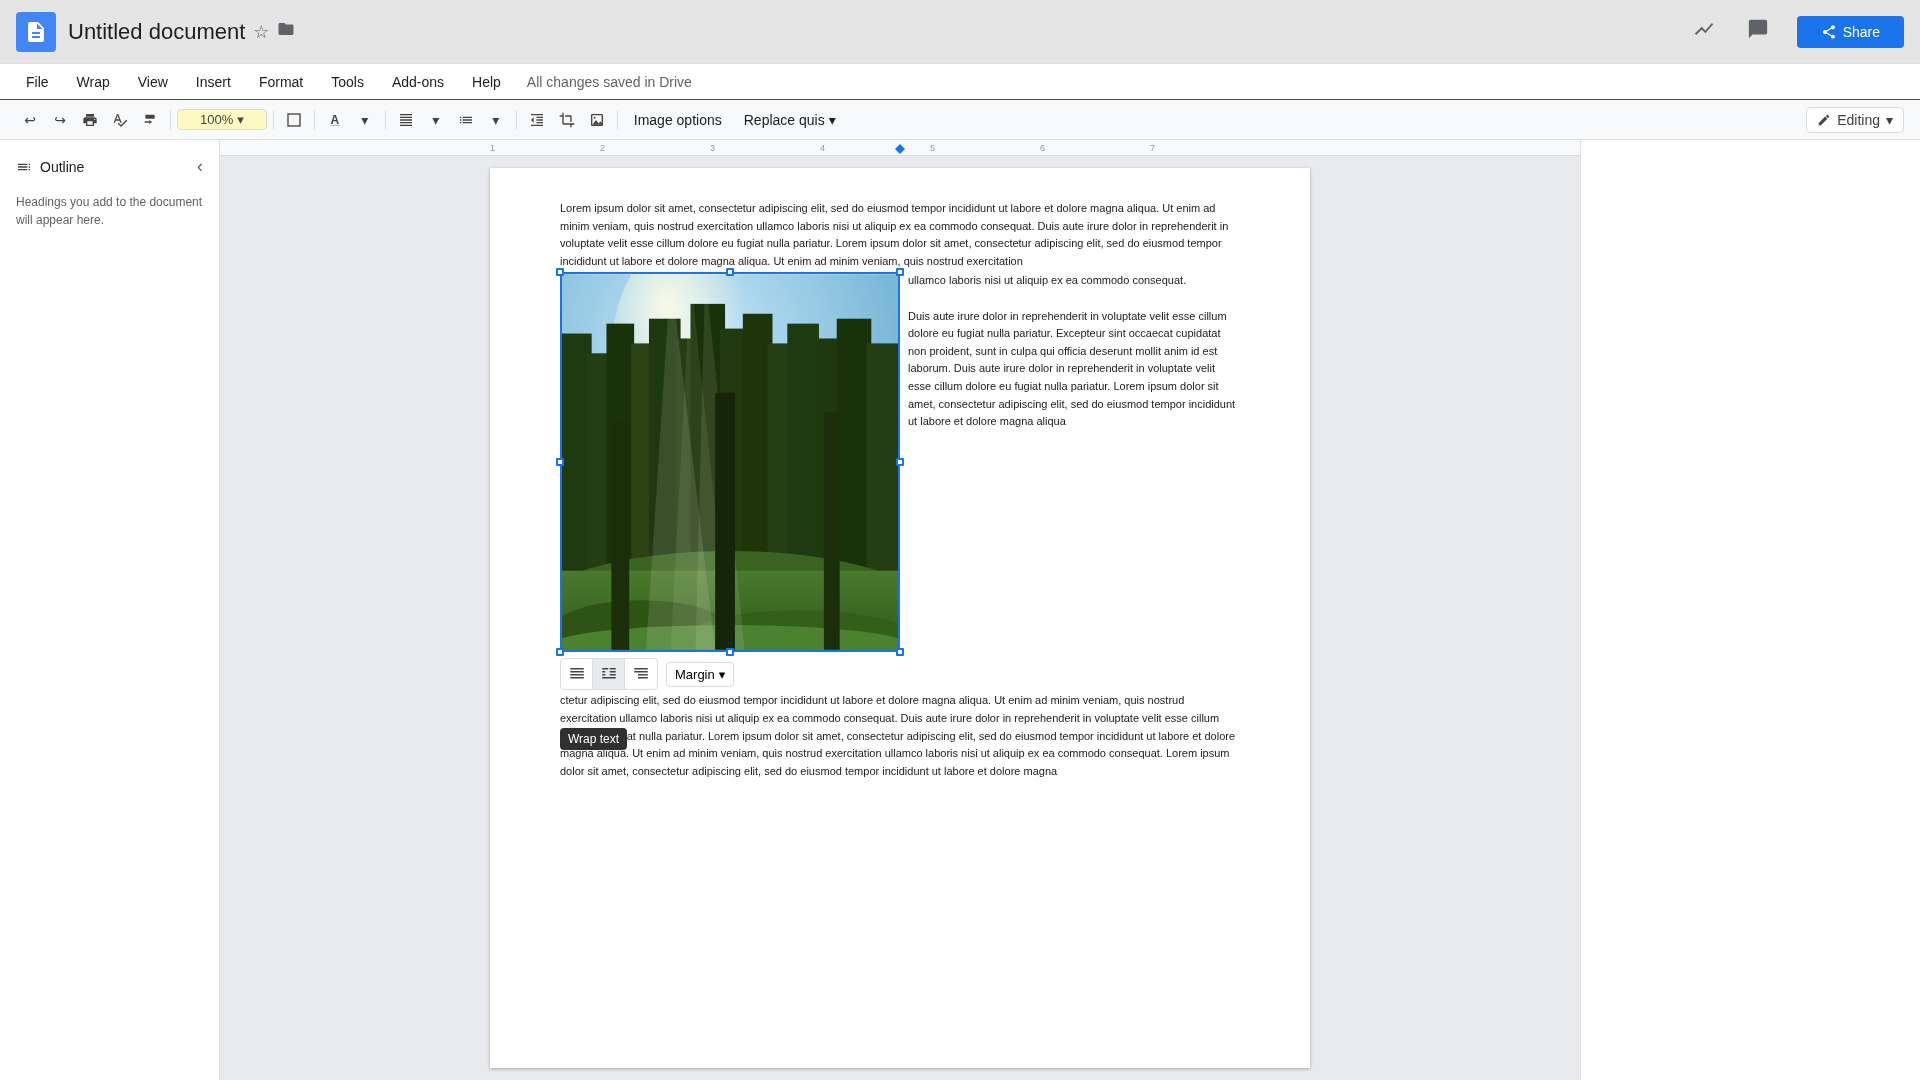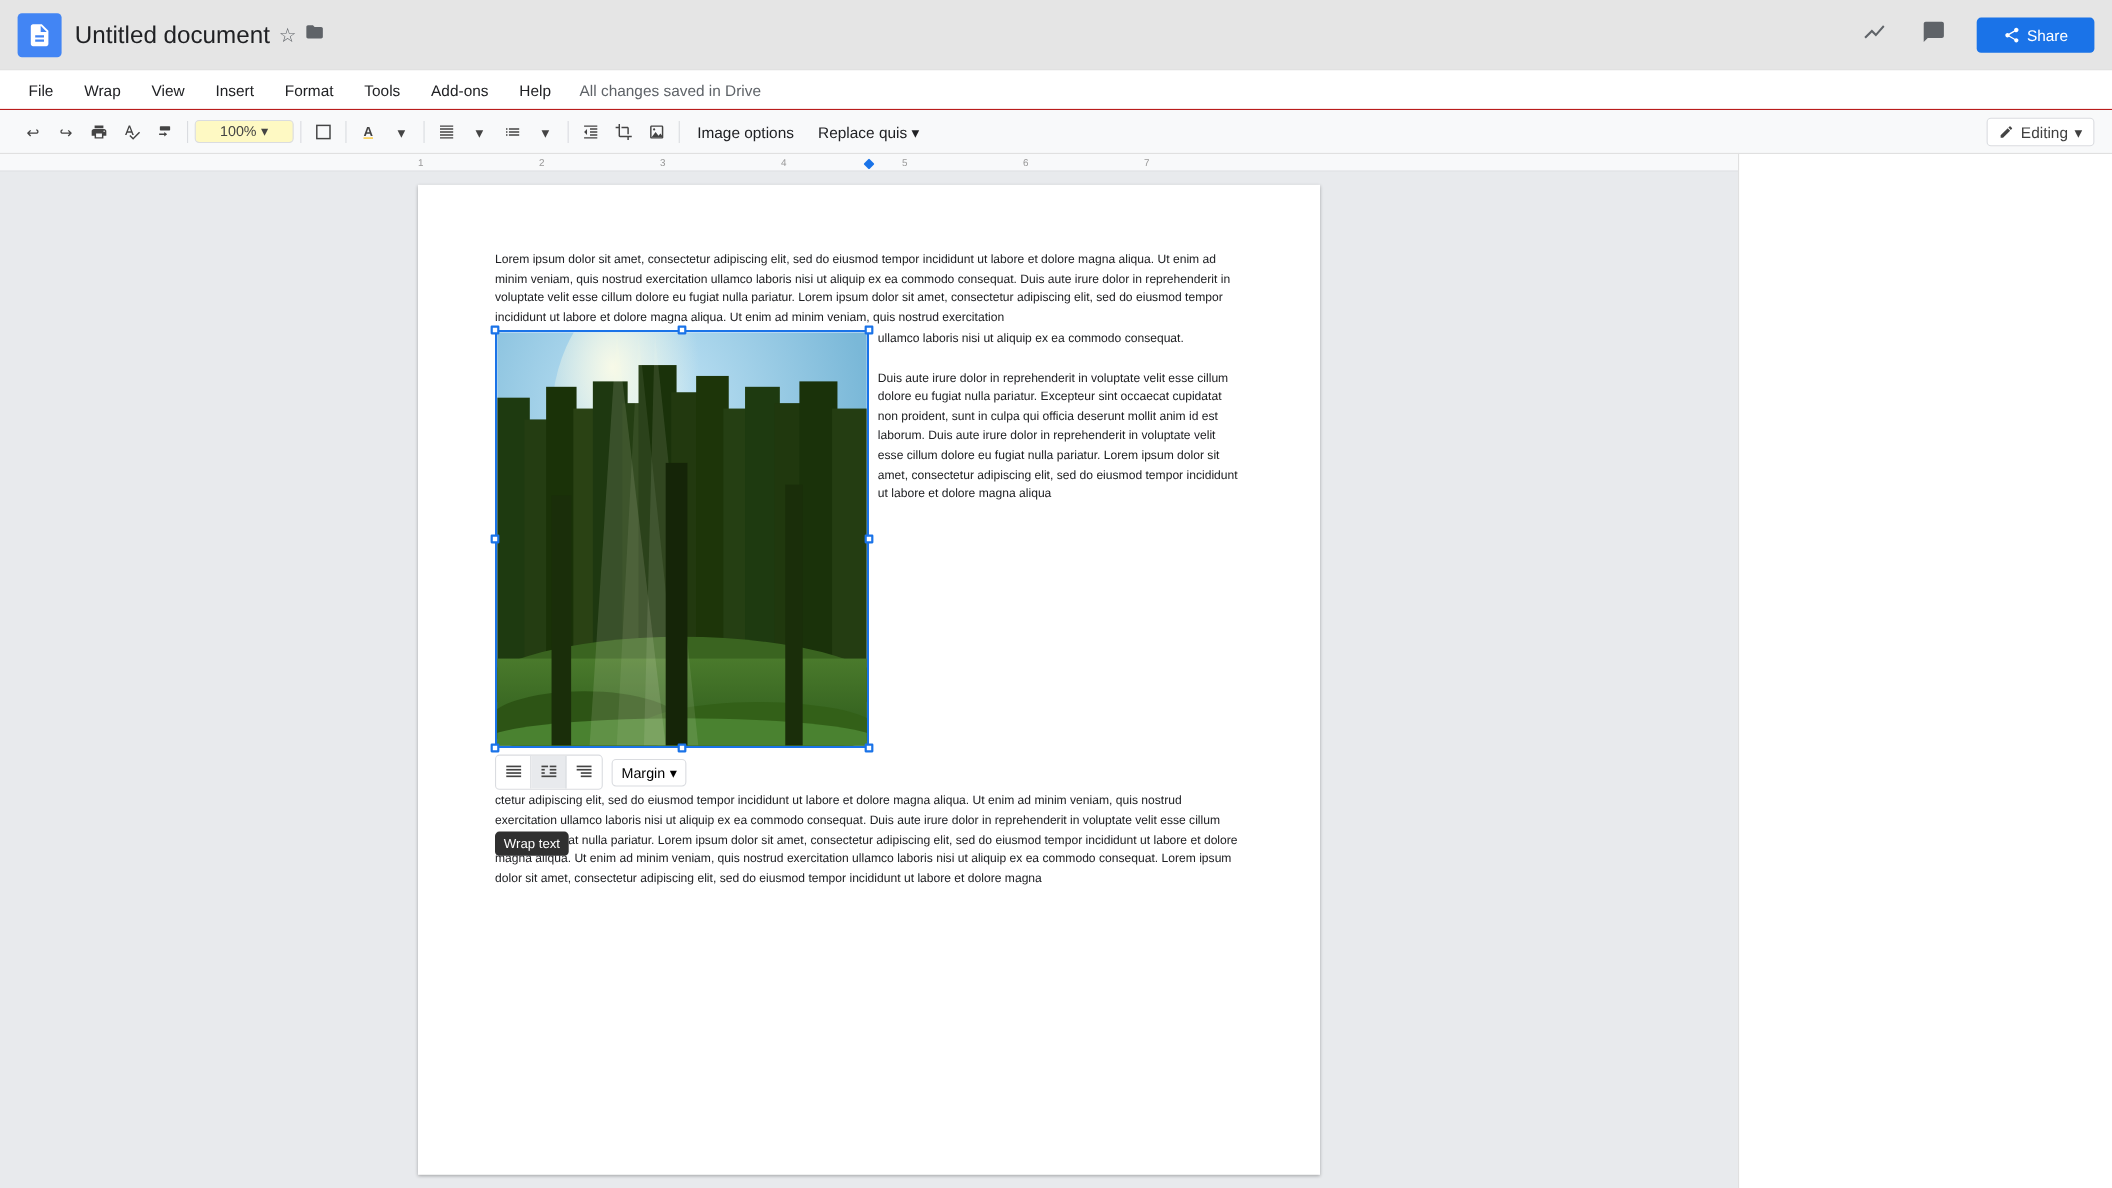--- a/index.html
+++ b/index.html
@@ -176,21 +176,21 @@
       background: #1a73e8;
       clip-path: polygon(50% 0%, 100% 50%, 50% 100%, 0% 50%);
     }
 
     
     #document-page {
       width: 820px;
       min-height: 900px;
       background: white;
       margin: 12px auto;
-      padding: 60px 70px;
+      padding: 32px 70px;
       position: relative;
       box-shadow: 0 1px 3px rgba(0,0,0,0.3);
     }
 
     
     #content-area {
       position: relative;
     }
     #para-before {
       font-size: 11px;
@@ -436,20 +436,32 @@
     <svg width="14" height="14" viewBox="0 0 24 24" fill="#444">
         <path d="M3 17.25V21h3.75L17.81 9.94l-3.75-3.75L3 17.25zM20.71 7.04c.39-.39.39-1.02 0-1.41l-2.34-2.34c-.39-.39-1.02-.39-1.41 0l-1.83 1.83 3.75 3.75 1.83-1.83z"></path>
       </svg>
     <span>Editing</span>
     <span>▾</span>
   </div>
 </div>
 
 <div id="main">
 
+  <div id="sidebar">
+    <div id="sidebar-header">
+      <div id="sidebar-title">
+        <svg width="16" height="16" viewBox="0 0 24 24" fill="#444">
+            <path d="M3 9h14V7H3v2zm0 4h14v-2H3v2zm0 4h14v-2H3v2zm16 0h2v-2h-2v2zm0-10v2h2V7h-2zm0 6h2v-2h-2v2z"></path>
+          </svg>
+        <span>Outline</span>
+      </div>
+      <span id="sidebar-close">‹</span>
+    </div>
+    <div id="sidebar-hint">Headings you add to the document will appear here.</div>
+  </div>
 
   <div id="page-area">
 
     <div id="ruler">
       <div id="ruler-inner">
         <span class="ruler-mark" style="left:0px">1</span>
         <span class="ruler-mark" style="left:110px">2</span>
         <span class="ruler-mark" style="left:220px">3</span>
         <span class="ruler-mark" style="left:330px">4</span>
         <span class="ruler-mark" style="left:440px">5</span>

